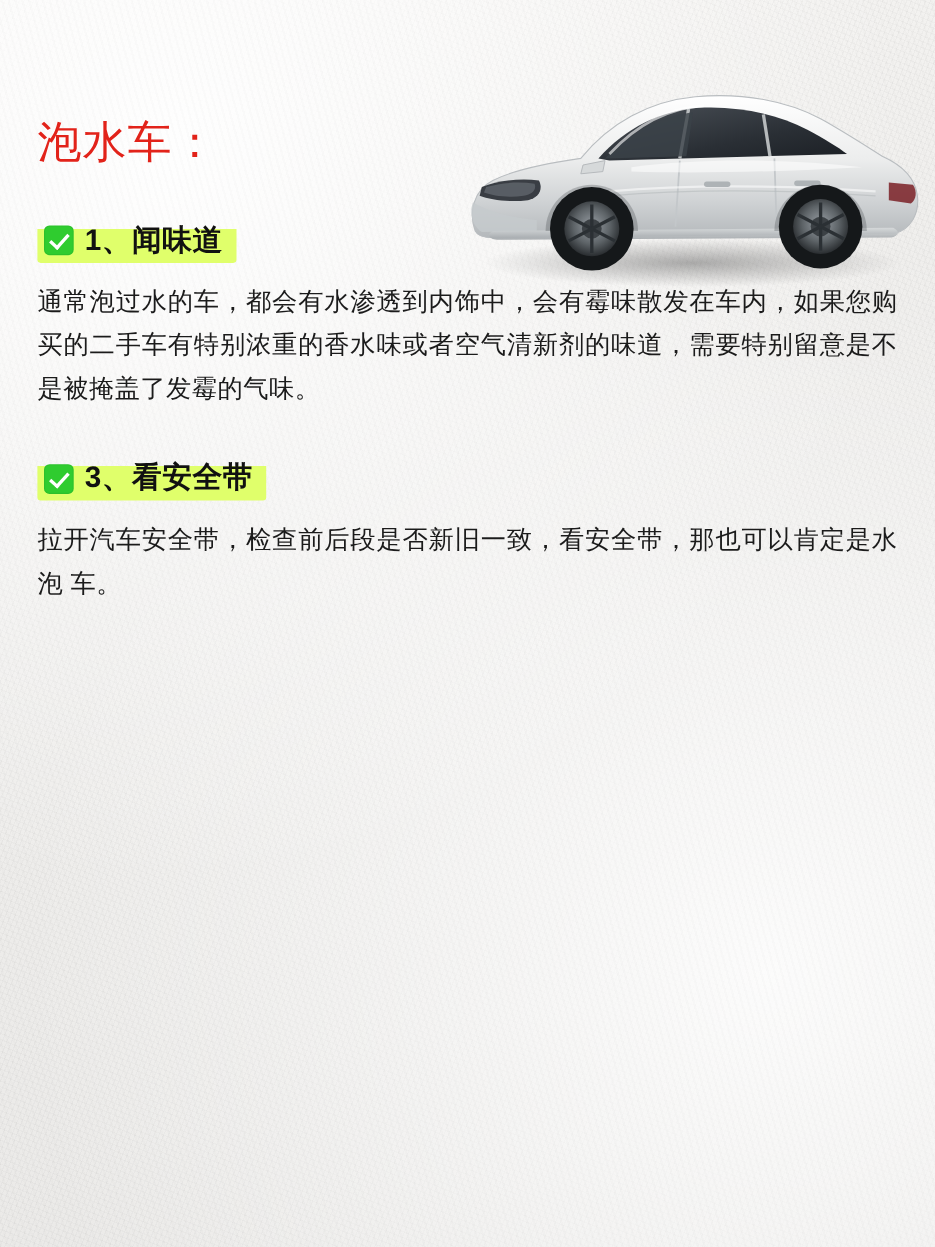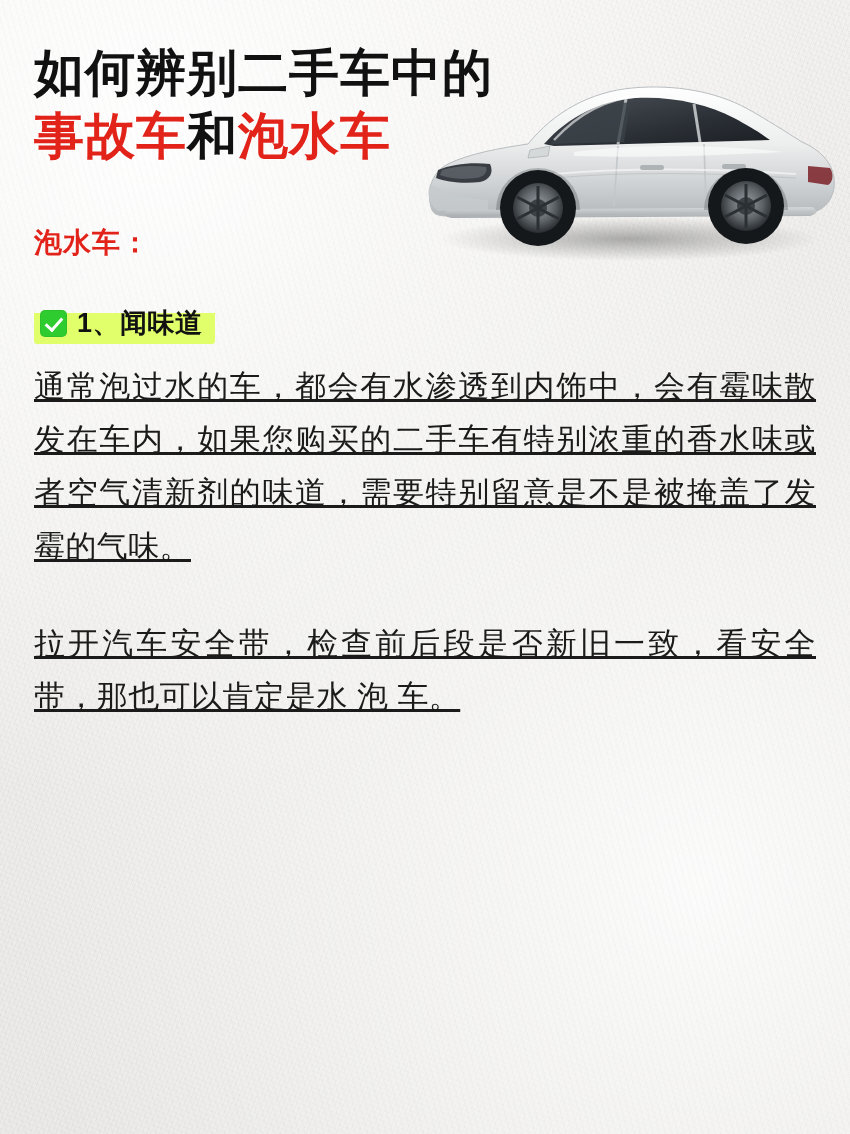--- a/index.html
+++ b/index.html
@@ -76,22 +76,22 @@
     right: 6px;
     width: 440px;
     height: 250px;
     z-index: 2;
   }
   .car-wrap svg { display:block; width:100%; height:100%; }
 
   
   .section-heading {
     margin-top: 58px;
-    font-size: 28px;
-    font-weight: 700;
+    font-size: 40px;
+    font-weight: 400;
     color: #e2231a;
     letter-spacing: 1px;
     text-shadow: 0 1px 0 rgba(255,255,255,0.6);
   }
 
   
   .item { margin-top: 44px; }
   .item:first-of-type { margin-top: 36px; }
 
   .item-head {
@@ -125,27 +125,26 @@
   .item-title {
     font-size: 27px;
     font-weight: 800;
     color: #111111;
     letter-spacing: 0.5px;
     line-height: 1.1;
   }
 
   .item-body {
     margin-top: 16px;
-    font-size: 31px;
+    font-size: 23px;
     line-height: 1.72;
     color: #1b1b1b;
     letter-spacing: 0.4px;
     max-width: 792px;
     text-align: justify;
-    text-decoration: underline;
   }
 </style>
 </head>
 <body>
 
 <div class="page">
 
   <div class="car-wrap">
     <svg viewBox="0 0 440 250" xmlns="http://www.w3.org/2000/svg">
       <defs>
@@ -233,36 +232,34 @@
         <line x1="321" y1="161" x2="363" y2="183"></line>
         <line x1="321" y1="183" x2="363" y2="161"></line>
       </g>
 
       <path d="M170 118 C230 110 310 110 380 118 C310 122 230 124 170 122 Z" fill="#ffffff" opacity="0.55"></path>
     </svg>
   </div>
 
   <div class="content">
 
-    <div class="title-block">
-      <div class="title-line1">如何辨别二手车中的</div>
-      <div class="title-line2">
-        <span class="t-red">事故车</span><span class="t-black">和</span><span class="t-red">泡水车</span>
-      </div>
-    </div>
 
     <div class="section-heading">泡水车：</div>
 
     <div class="item">
       <div class="item-head">
         <span class="check-icon"></span>
         <span class="item-title">1、闻味道</span>
       </div>
       <div class="item-body">通常泡过水的车，都会有水渗透到内饰中，会有霉味散发在车内，如果您购买的二手车有特别浓重的香水味或者空气清新剂的味道，需要特别留意是不是被掩盖了发霉的气味。</div>
     </div>
 
 
     <div class="item">
+      <div class="item-head">
+        <span class="check-icon"></span>
+        <span class="item-title">3、看安全带</span>
+      </div>
       <div class="item-body">拉开汽车安全带，检查前后段是否新旧一致，看安全带，那也可以肯定是水 泡 车。</div>
     </div>
 
   </div>
 </div>
 
 </body></html>

